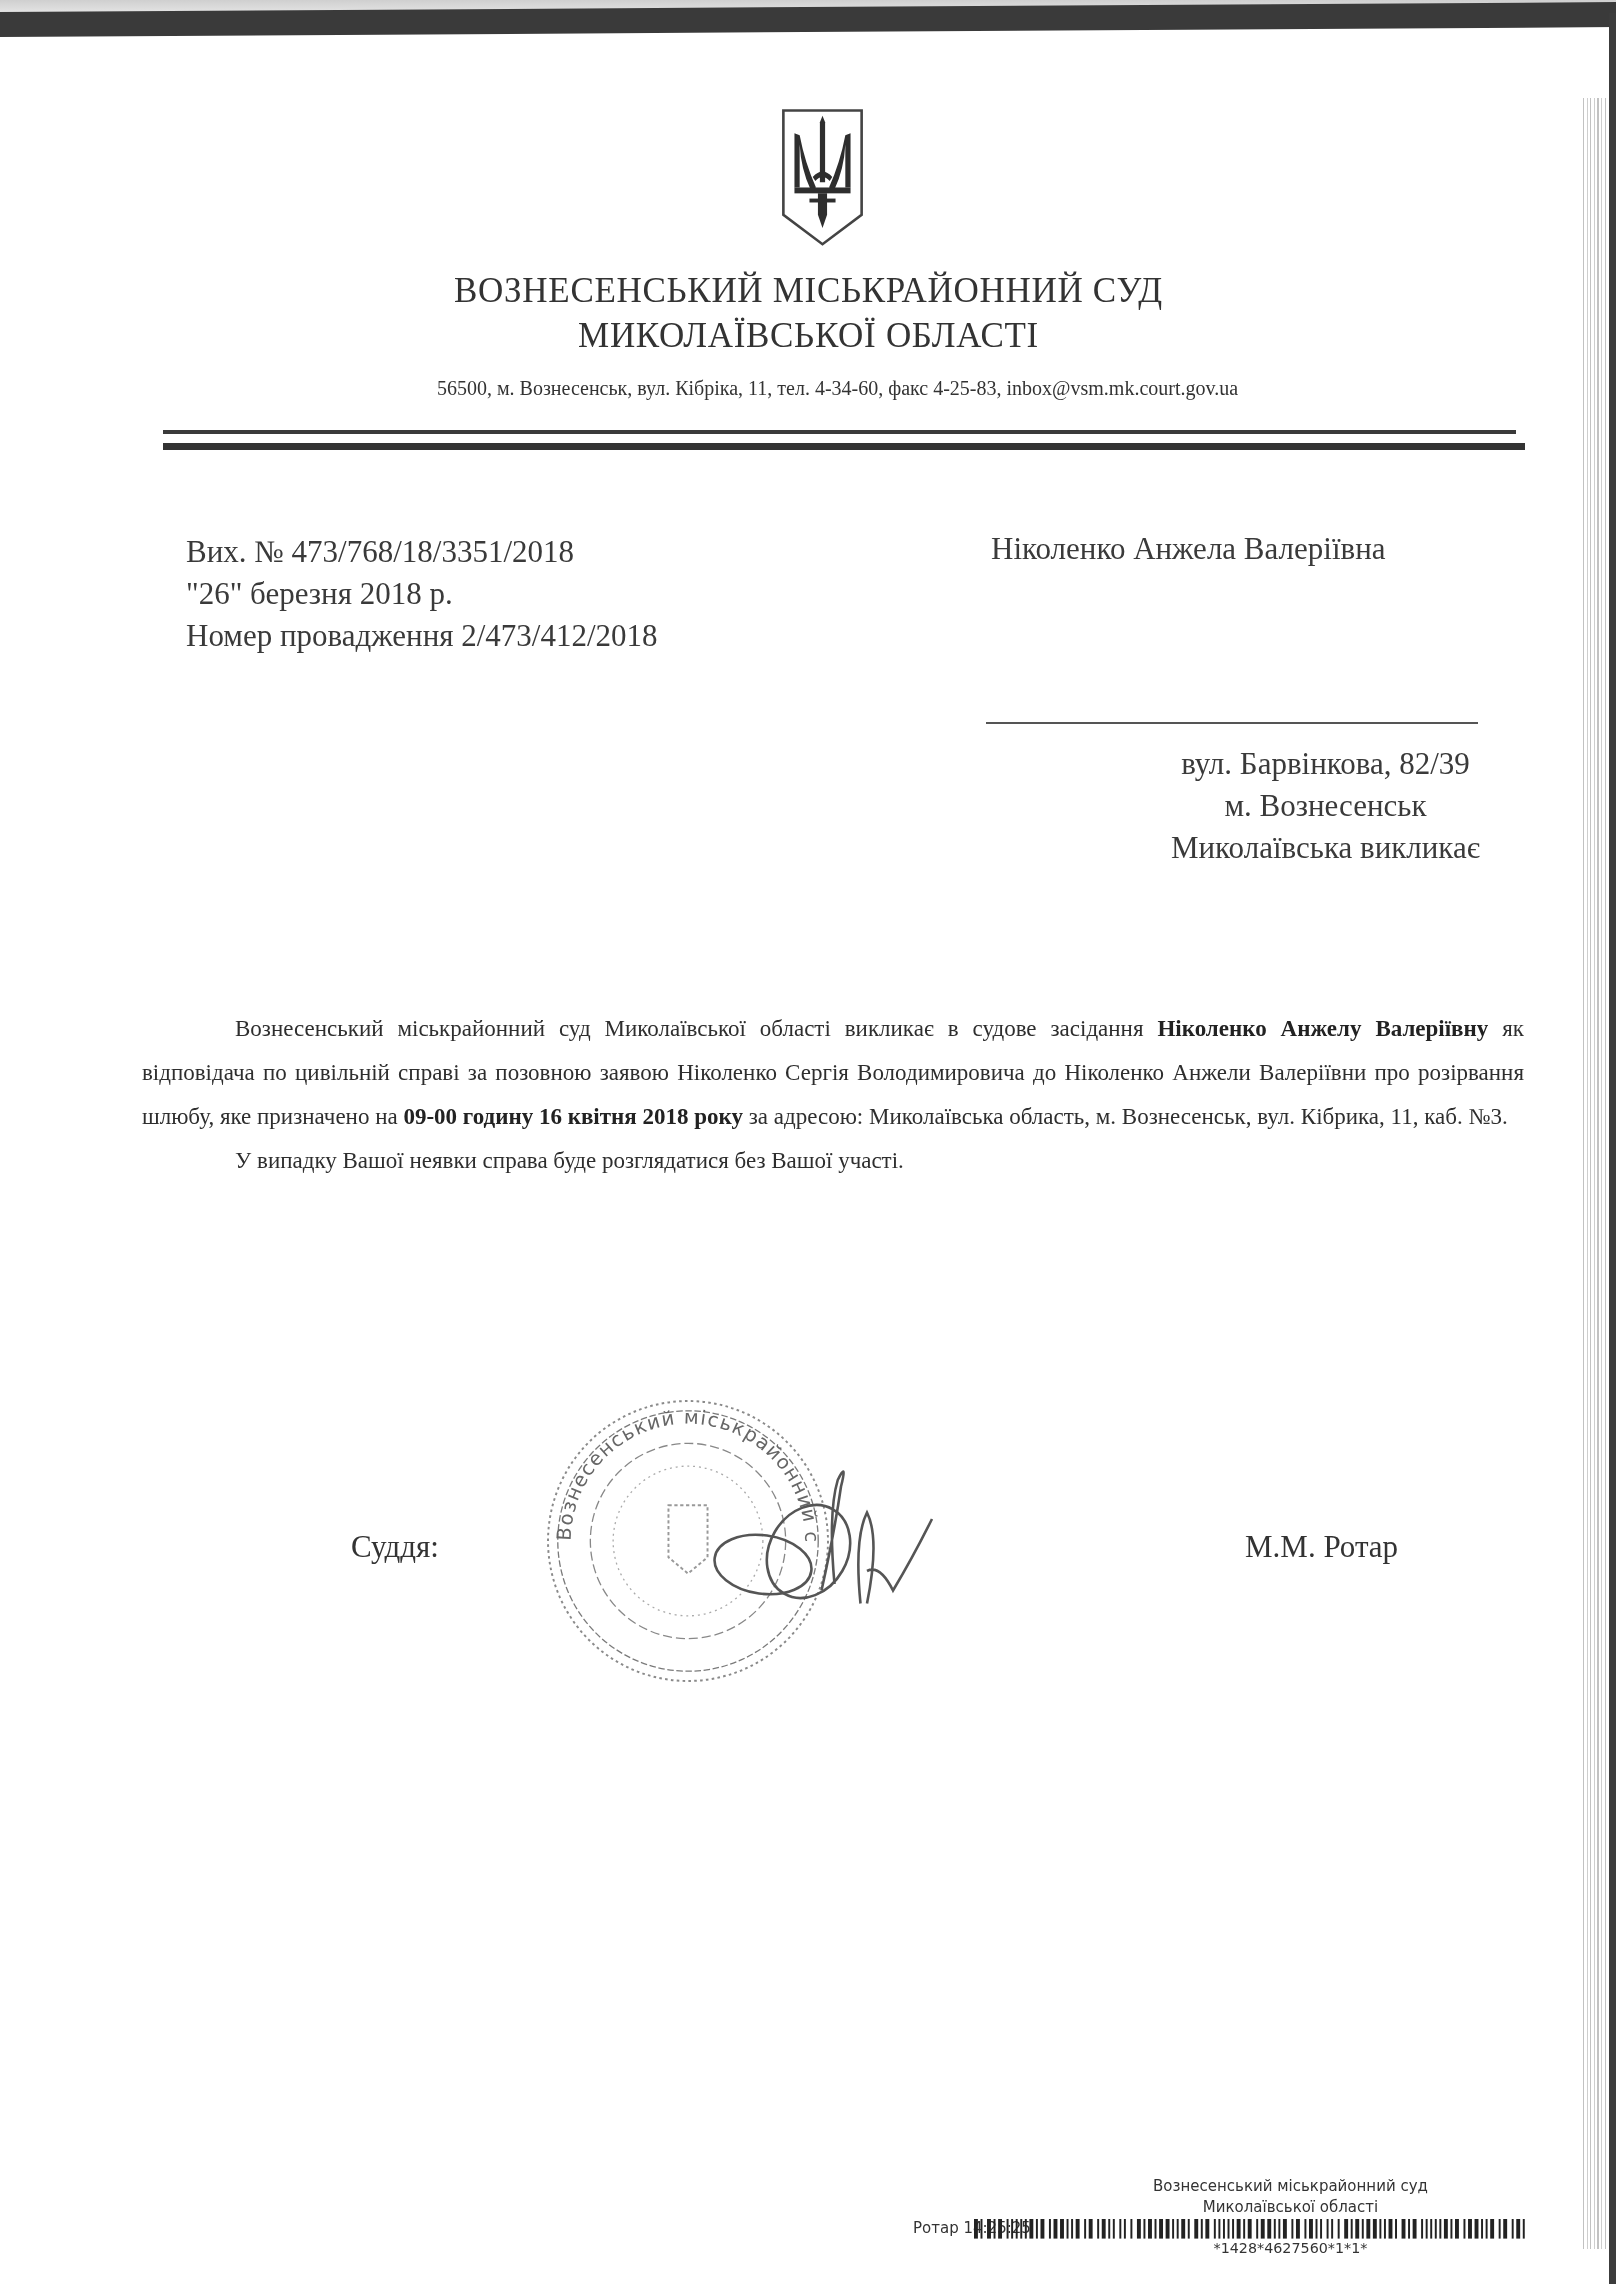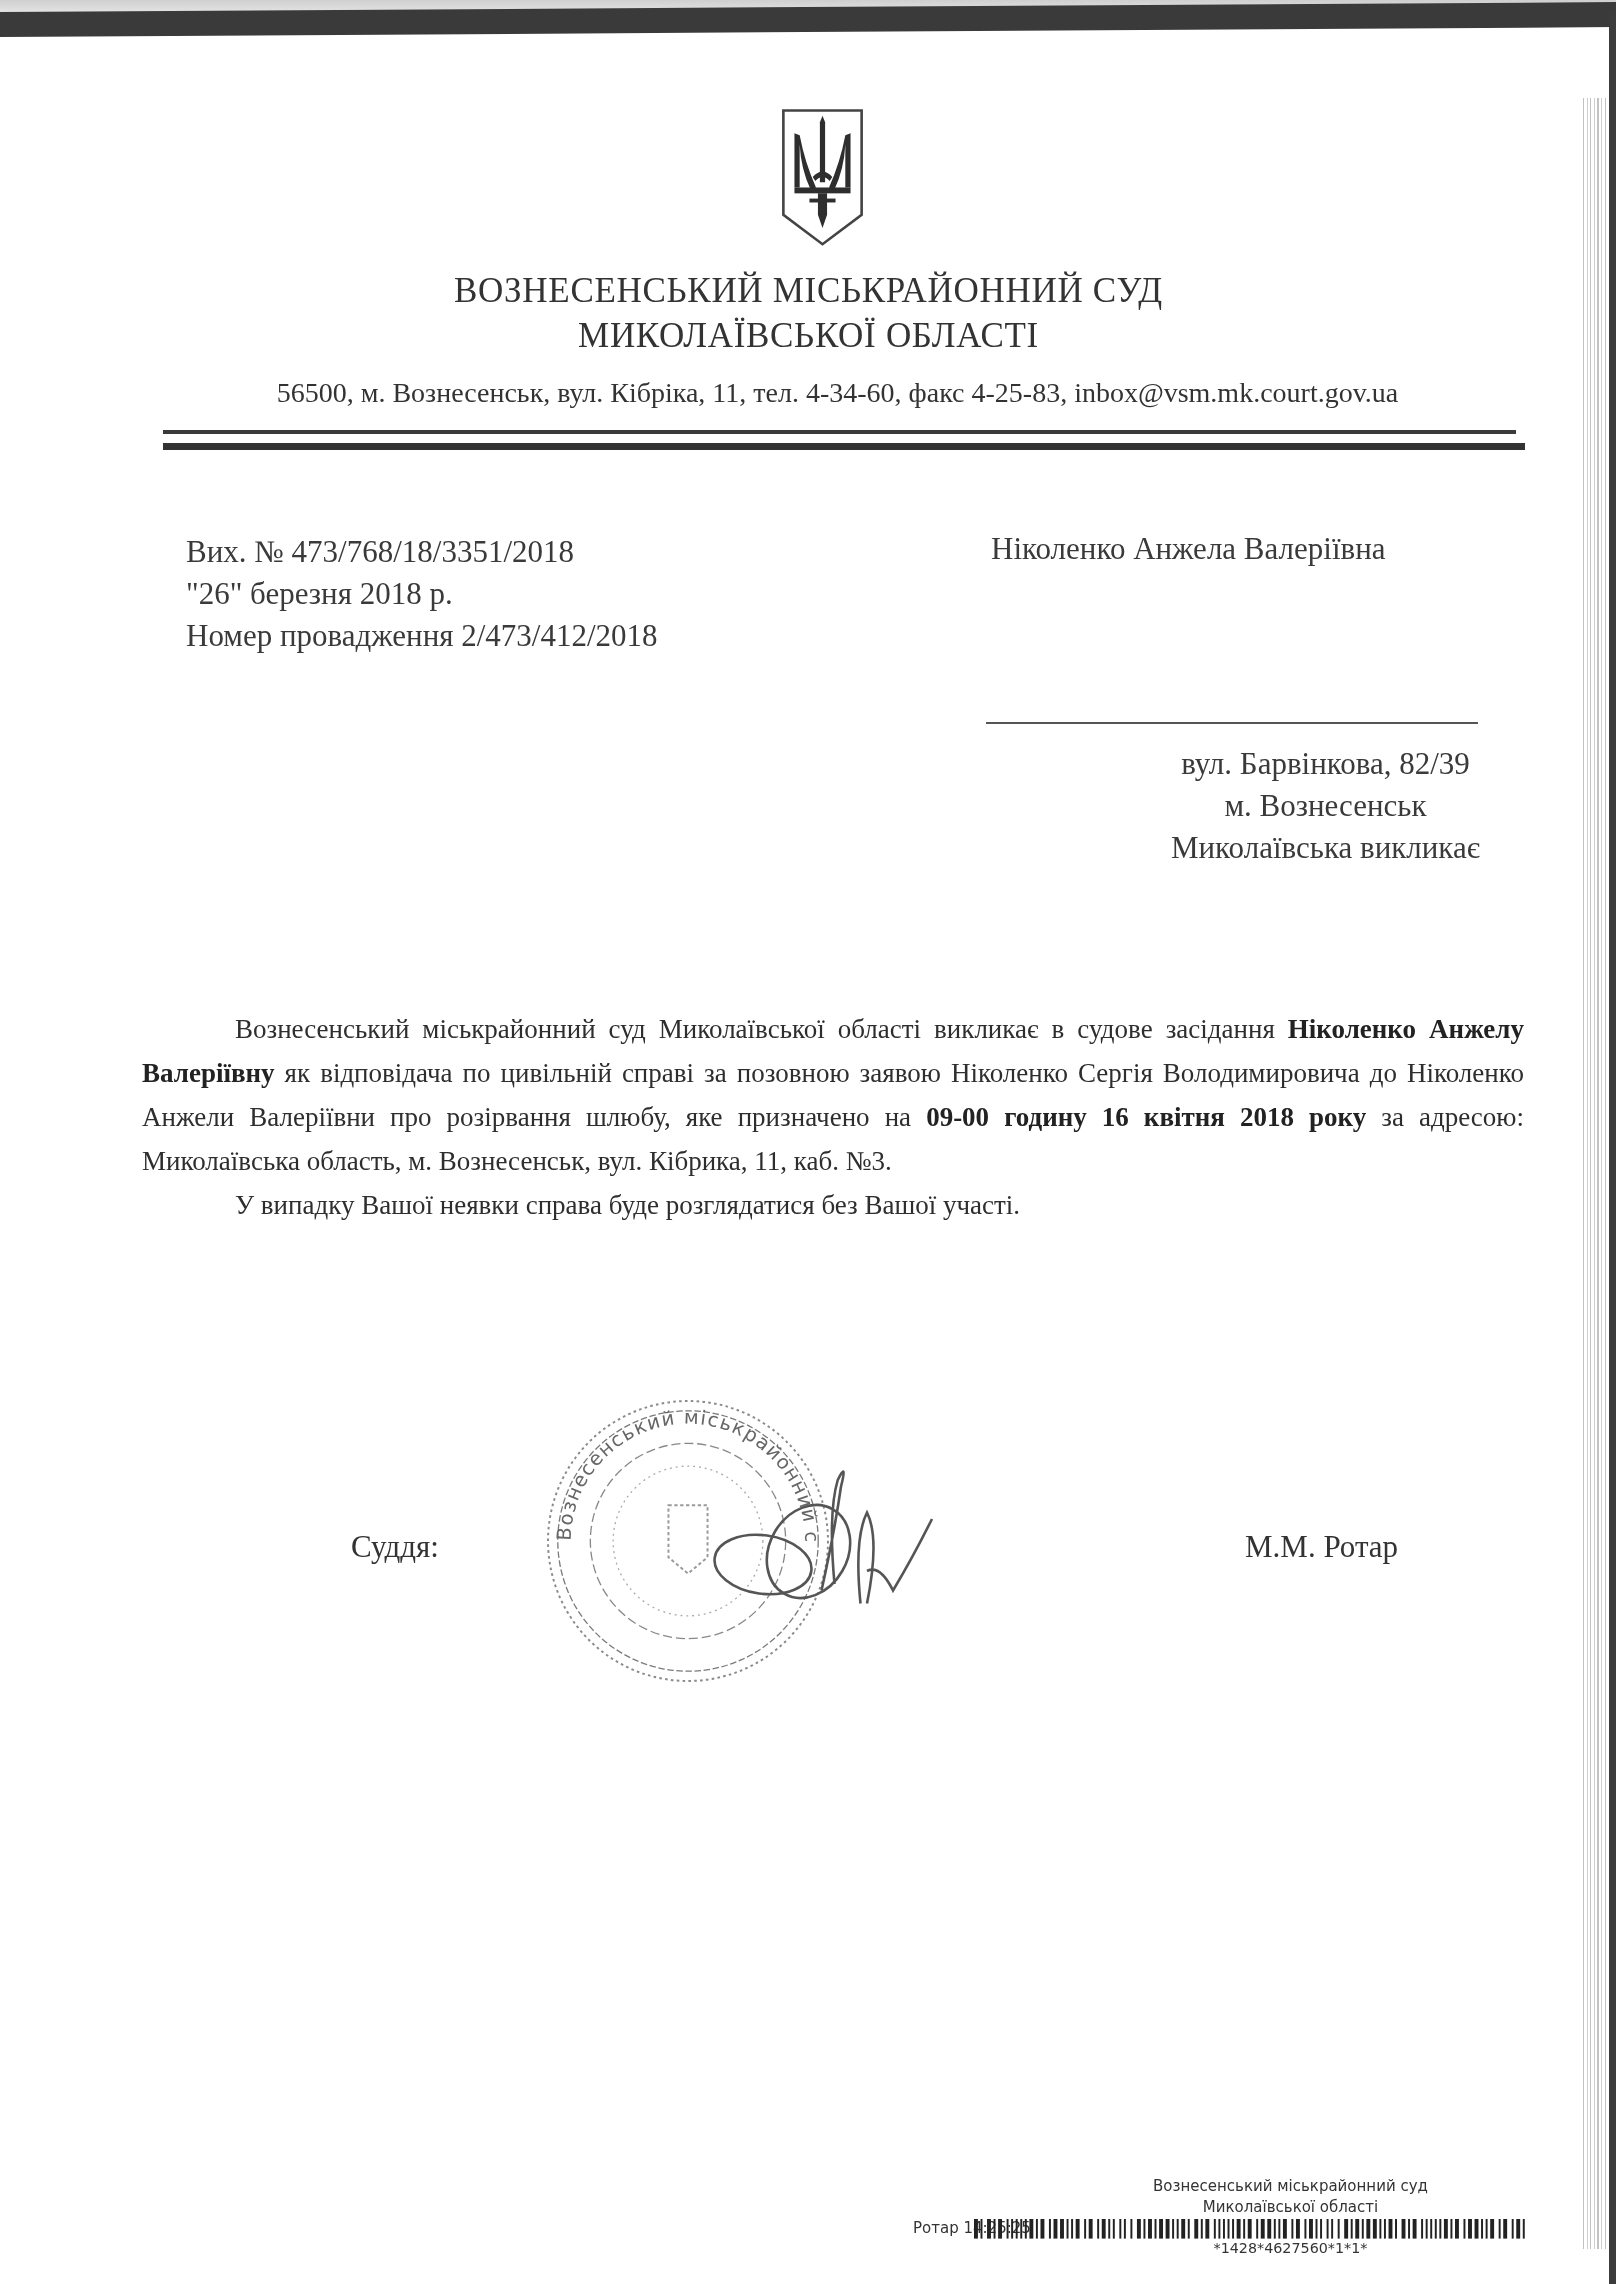--- a/index.html
+++ b/index.html
@@ -12,33 +12,33 @@
   .scan-top-band { position: absolute; left: 0; top: 11.7px; width: 1617px; height: 25px; background: #3a3a3a; transform: skewY(-0.35deg); transform-origin: left top; }
   .scan-right-edge { position: absolute; right: 0; top: 13px; width: 7.8px; height: 2271px; background: #3c3c3c; }
   .scan-right-streak { position: absolute; right: 9px; top: 98px; width: 25px; height: 2151px;
     background: repeating-linear-gradient(90deg, rgba(80,80,80,0.35) 0 1.3px, rgba(255,255,255,0) 1.3px 3.9px, rgba(60,60,60,0.25) 3.9px 4.6px, rgba(255,255,255,0) 4.6px 7.2px); }
 
   .coat { position: absolute; left: 780px; top: 104px; width: 85px; height: 150px; }
 
   .court-title { position: absolute; left: 0; width: 1617px; text-align: center; font-size: 35px; letter-spacing: 0.7px; color: #333; }
   .court-title.l1 { top: 271px; }
   .court-title.l2 { top: 316px; }
-  .contacts { position: absolute; left: 176px; top: 377px; width: 1323px; text-align: center; font-size: 28px; color: #333; }
+  .contacts { position: absolute; left: 176px; top: 377px; width: 1323px; text-align: center; font-size: 20px; color: #333; }
   .rule-thin { position: absolute; left: 163px; top: 430px; width: 1353px; height: 3.9px; background: #3a3a3a; }
   .rule-thick { position: absolute; left: 163px; top: 443px; width: 1362px; height: 7.2px; background: #333; }
 
   .meta { position: absolute; left: 142px; top: 531px; font-size: 31px; line-height: 42px; color: #3a3a3a; margin-left: 44px; }
   .meta div { white-space: nowrap; }
 
   .recipient-name { position: absolute; left: 991px; top: 531px; font-size: 31px; color: #3a3a3a; white-space: nowrap; }
   .recipient-rule { position: absolute; left: 986px; top: 722px; width: 492px; height: 2px; background: #555; }
   .recipient-addr { position: absolute; right: 137px; top: 743px; text-align: center; font-size: 31px; line-height: 42px; color: #3a3a3a; }
   .recipient-addr div { white-space: nowrap; }
 
-  .body-text { position: absolute; left: 142px; top: 1007px; width: 1382px; font-size: 27px; line-height: 44px; color: #2e2e2e; text-align: justify; }
+  .body-text { position: absolute; left: 142px; top: 1007px; width: 1382px; font-size: 23px; line-height: 44px; color: #2e2e2e; text-align: justify; }
   .body-text p { margin: 0; text-indent: 93px; }
   .body-text b { font-weight: bold; color: #222; }
 
   .stamp { position: absolute; left: 535px; top: 1388px; width: 306px; height: 306px; }
   .signature { position: absolute; left: 704px; top: 1454px; width: 235px; height: 169px; }
 
   .sign-label { position: absolute; left: 351px; top: 1529px; font-size: 31px; color: #333; }
   .sign-name { position: absolute; left: 1245px; top: 1529px; font-size: 31px; color: #333; }
 
   .footer-org { position: absolute; left: 1043px; width: 495px; text-align: center; font-family: "DejaVu Sans", "Liberation Sans", sans-serif; font-size: 15px; color: #333; }

